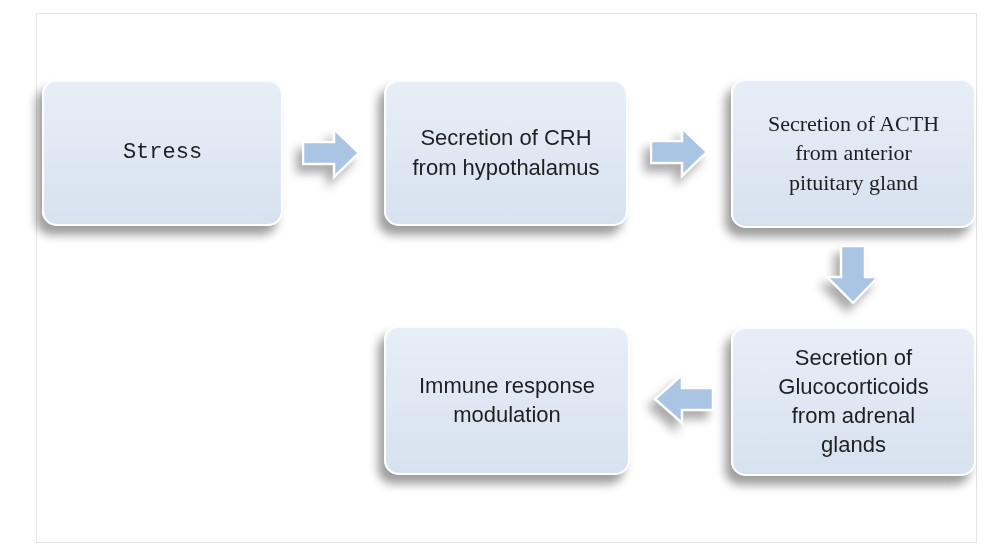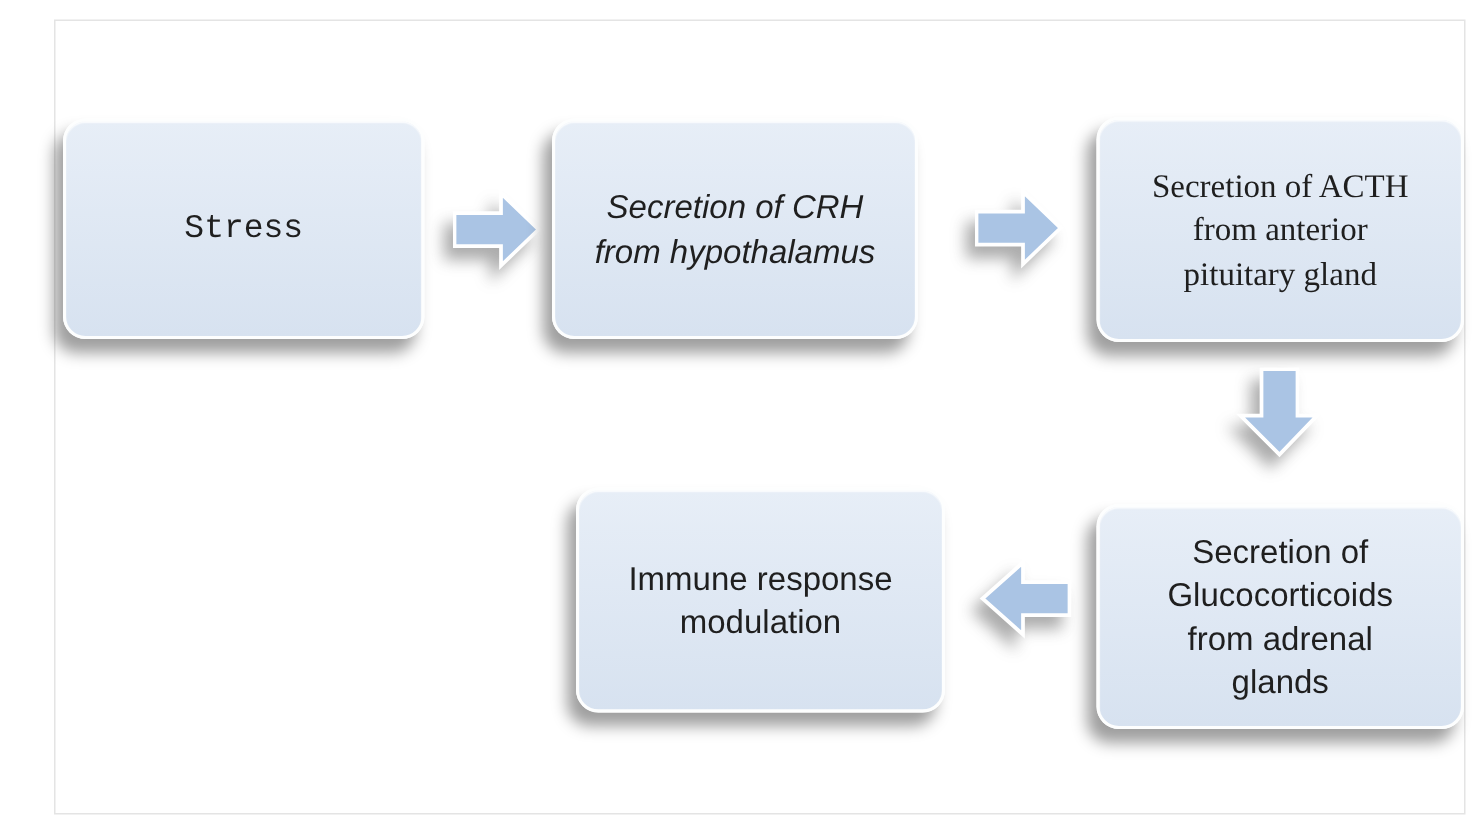--- a/index.html
+++ b/index.html
@@ -66,40 +66,40 @@
   <div class="frame"></div>
 
   <div class="node" style="left:42px; top:79px; width:241px; height:147px;font-family:Liberation Mono, monospace;">
     <span class="node-label">Stress</span>
   </div>
 
   <svg class="arrow" style="left:302px; top:125px;" width="60" height="56" viewBox="0 0 60 56">
     <polygon points="1,17 32,17 32,4 57,28 32,52 32,39 1,39"></polygon>
   </svg>
 
-  <div class="node" style="left:368px; top:79px; width:244px; height:147px;font-style:italic;">
+  <div class="node" style="left:384px; top:79px; width:244px; height:147px;">
     <span class="node-label">Secretion of CRH
 from hypothalamus</span>
   </div>
 
   <svg class="arrow" style="left:650px; top:124px;" width="60" height="56" viewBox="0 0 60 56">
     <polygon points="1,17 32,17 32,4 57,28 32,52 32,39 1,39"></polygon>
   </svg>
 
   <div class="node" style="left:731px; top:78px; width:245px; height:150px;font-family:Liberation Serif, serif;">
     <span class="node-label">Secretion of ACTH
 from anterior
 pituitary gland</span>
   </div>
 
   <svg class="arrow" style="left:822px; top:245px;" width="62" height="62" viewBox="0 0 62 62">
     <polygon points="19,1 43,1 43,32 56,32 31,58 5,32 19,32"></polygon>
   </svg>
 
-  <div class="node" style="left:731px; top:336px; width:245px; height:150px;">
+  <div class="node" style="left:731px; top:326px; width:245px; height:150px;">
     <span class="node-label">Secretion of
 Glucocorticoids
 from adrenal
 glands</span>
   </div>
 
   <svg class="arrow" style="left:651px; top:371px;" width="64" height="56" viewBox="0 0 64 56">
     <polygon points="62,17 31,17 31,4 4,28 31,52 31,39 62,39"></polygon>
   </svg>
 

